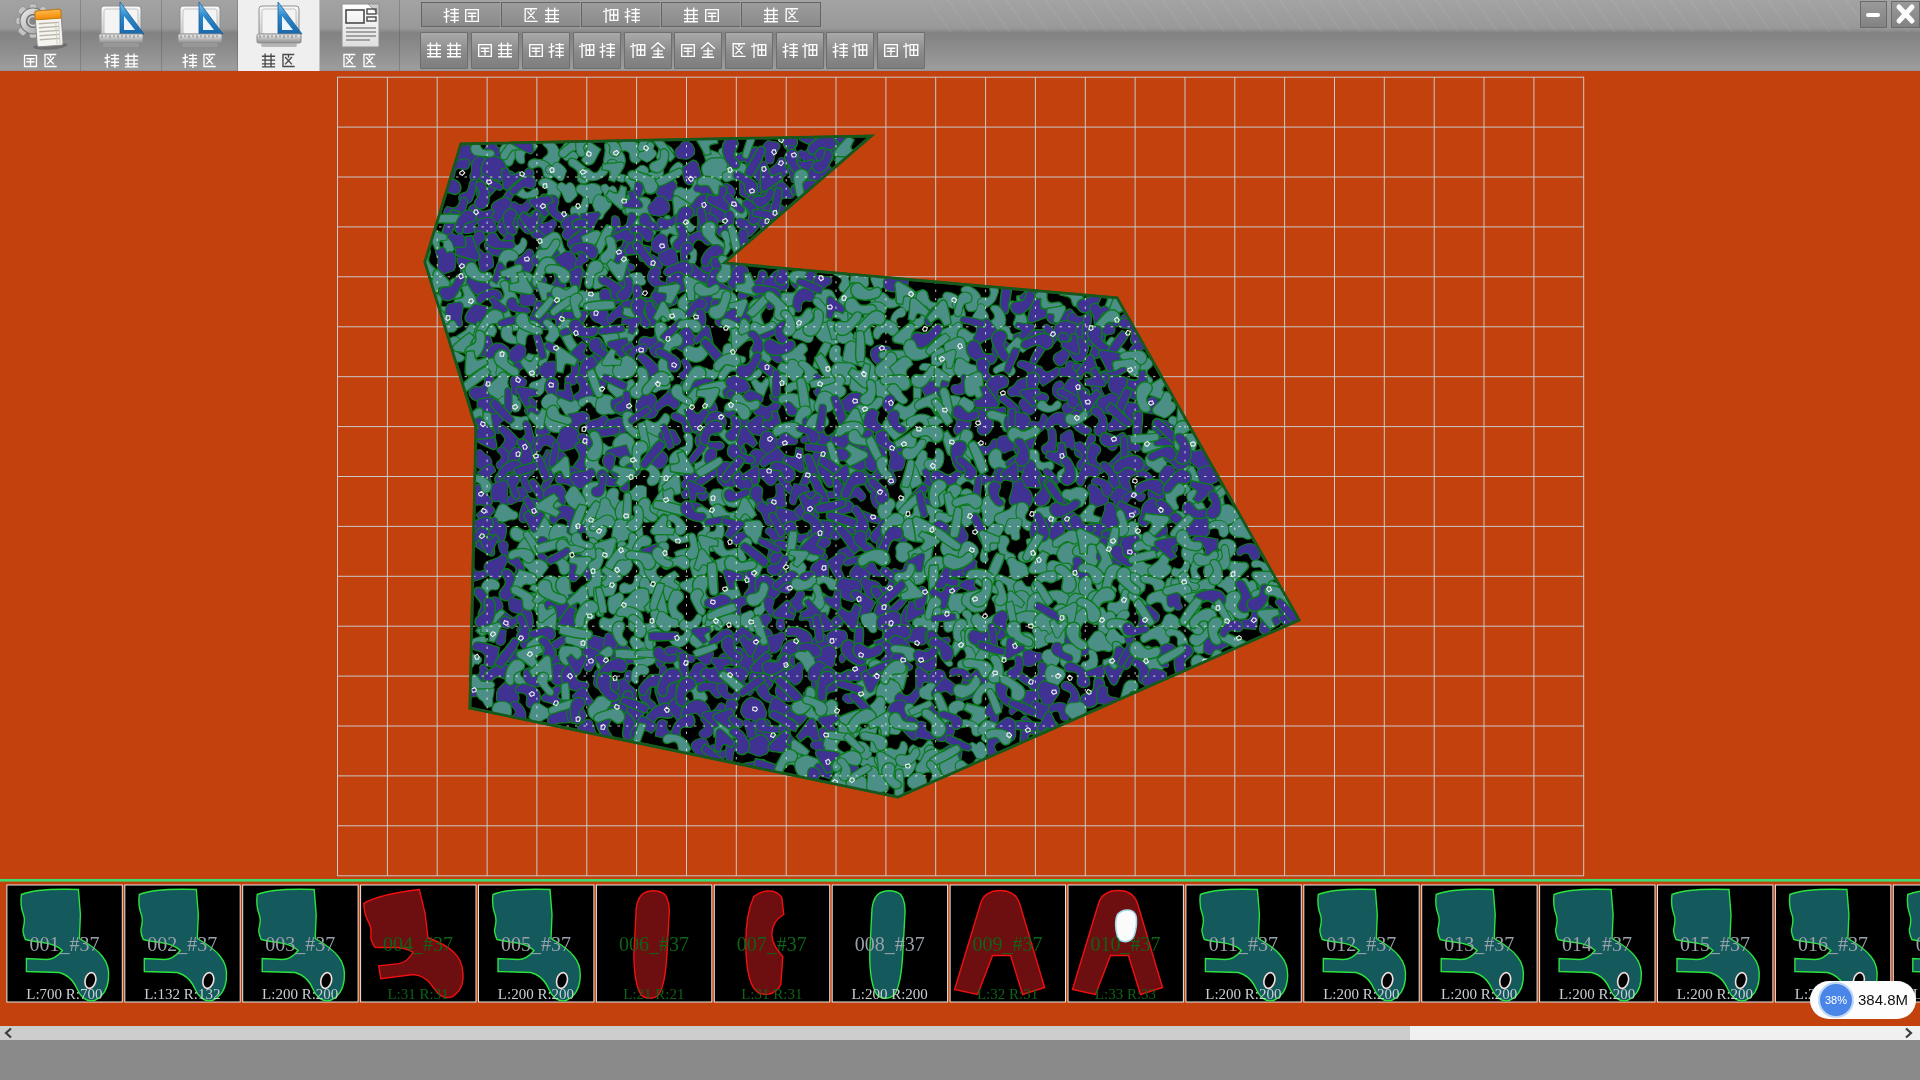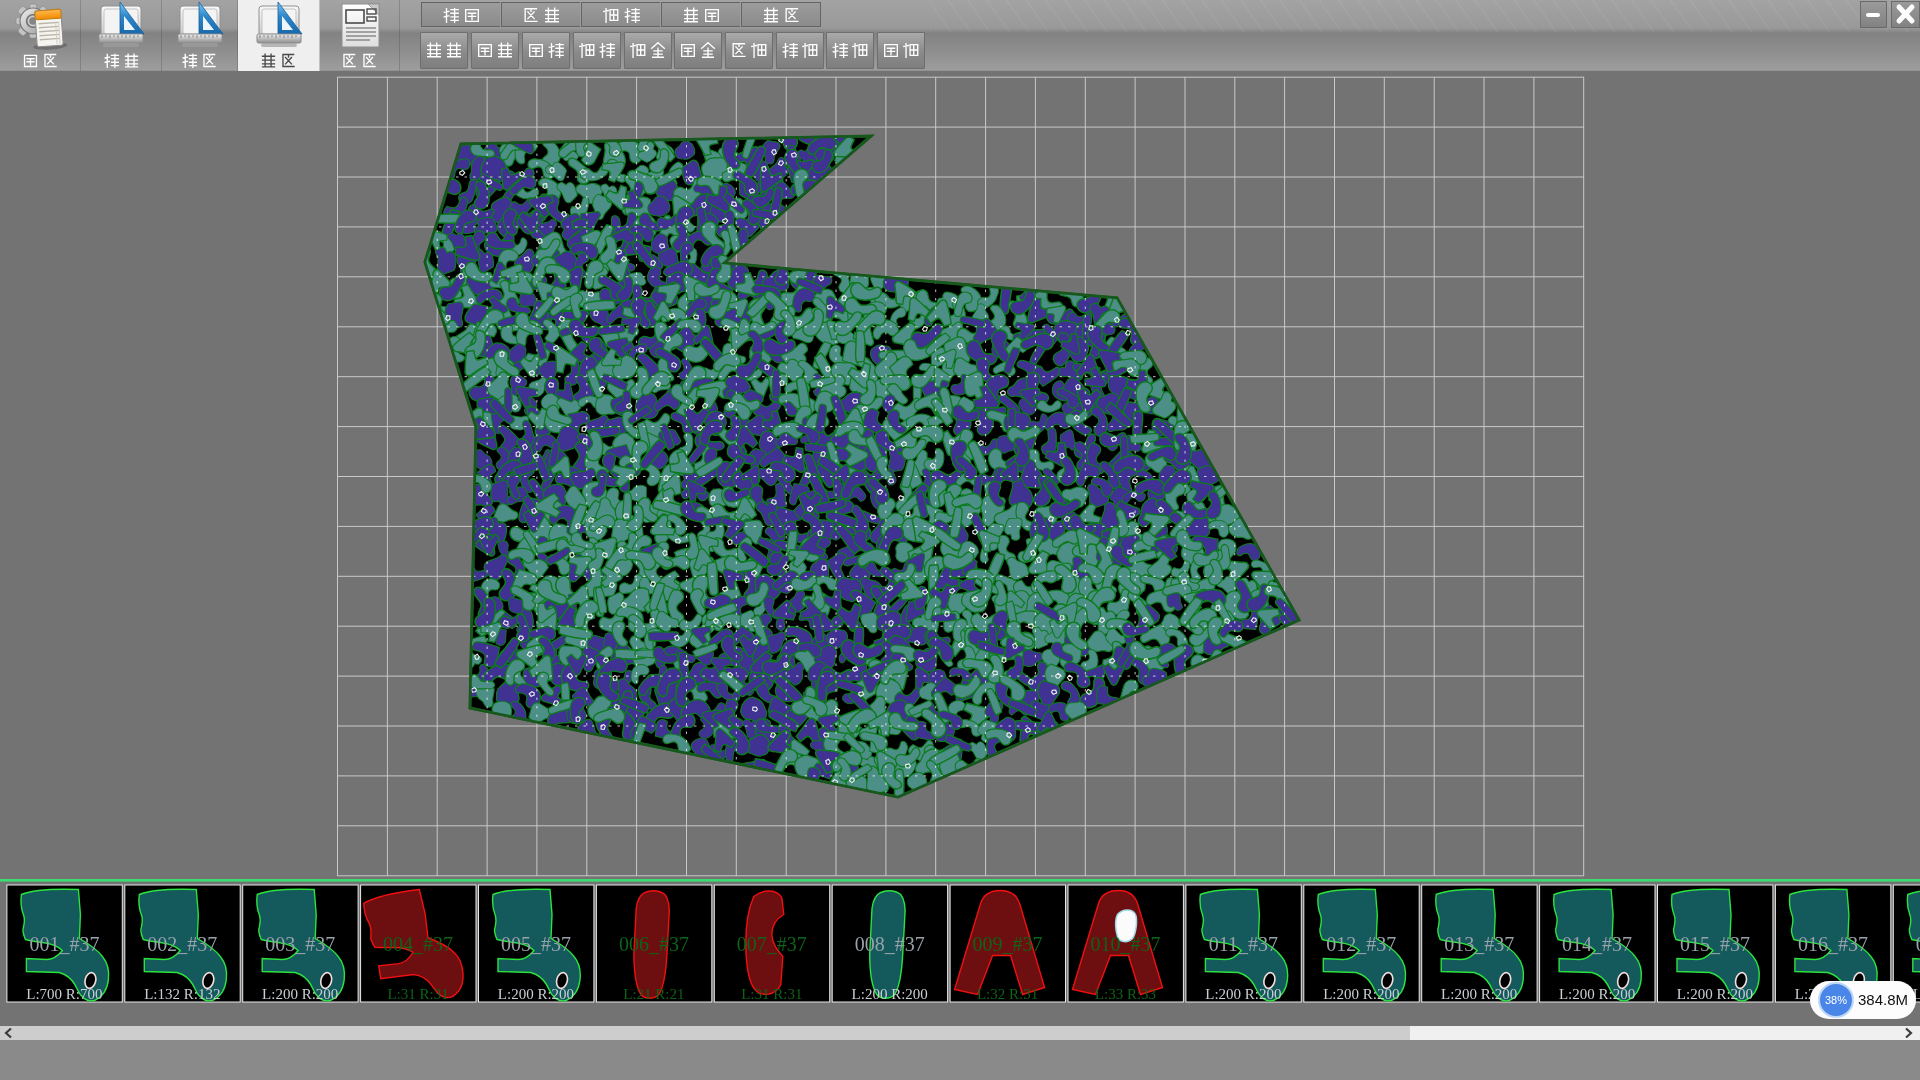--- a/index.html
+++ b/index.html
@@ -1,14 +1,14 @@
 <!DOCTYPE html>
 <html><head><meta charset="utf-8"><style>
 html,body{margin:0;padding:0;background:#000;}
-#page{position:relative;width:1920px;height:1080px;overflow:hidden;background:#737373;
+#page{position:relative;width:1920px;height:1080px;overflow:hidden;background:#c2410c;
   font-family:"Liberation Sans",sans-serif;}
 #tb{position:absolute;left:0;top:0;width:1920px;height:71px;
   background:linear-gradient(#a3a3a3 0px,#999999 28px,#828282 33px,#8f8f8f 52px,#9d9d9d 70px,#888 71px);}
 #tb .hatch{position:absolute;left:930px;top:0;width:990px;height:32px;
   background:repeating-linear-gradient(55deg,rgba(255,255,255,0.045) 0 2px,rgba(0,0,0,0) 2px 16px);}
 .bigbtn{position:absolute;top:0;height:71px;text-align:center;border-right:1px solid rgba(60,60,60,0.25);box-sizing:border-box;}
 .bigbtn svg{display:block;margin:1px auto 0;}
 .bigbtn .cap{display:block;height:18px;margin-top:0;}
 .bigbtn .cap>span{justify-content:center;display:flex;}
 .bigbtn.act{background:#efefef;}

